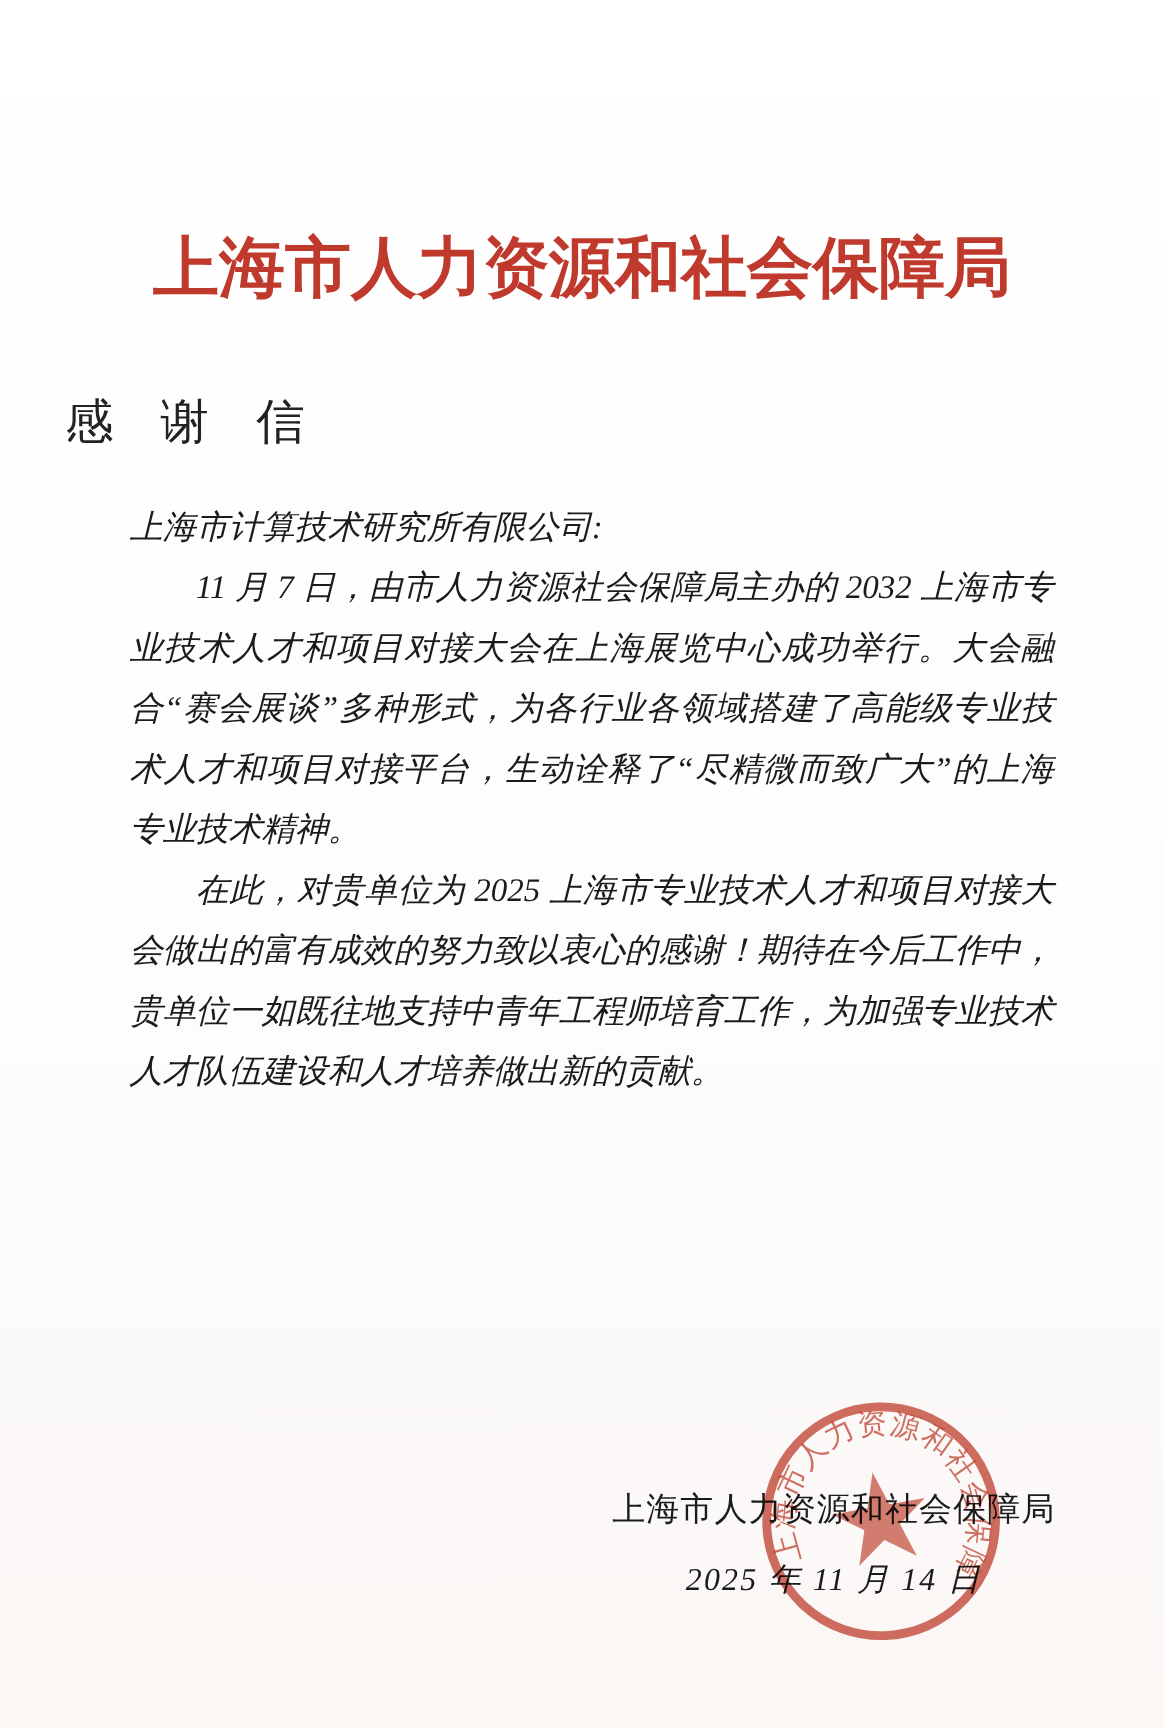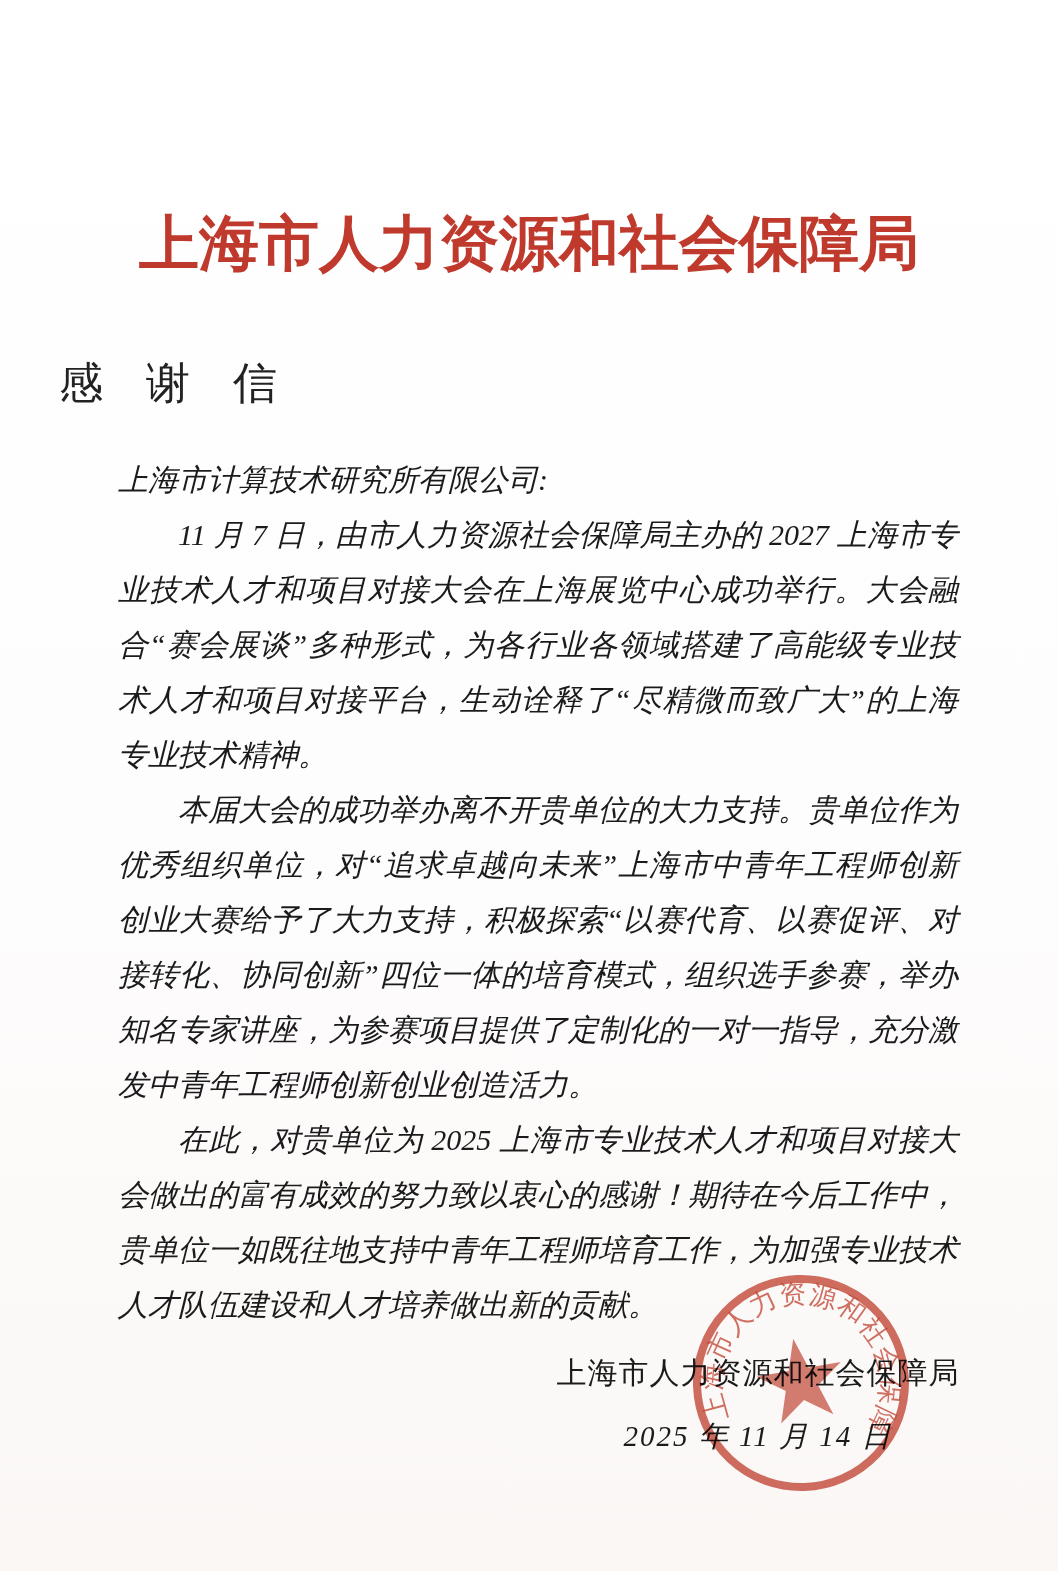--- a/index.html
+++ b/index.html
@@ -105,22 +105,21 @@
 <body>
 
 <div class="page">
 
   <h1 class="org-header">上海市人力资源和社会保障局</h1>
 
   <h2 class="letter-title">感谢信</h2>
 
   <div class="letter-body">
     <p class="salutation">上海市计算技术研究所有限公司:</p>
-    <p class="para">11 月 7 日，由市人力资源社会保障局主办的 2027 上海市专业技术人才和项目对接大会在上海展览中心成功举行。大会融合“赛会展谈”多种形式，为各行业各领域搭建了高能级专业技术人才和项目对接平台，生动诠释了“尽精微而致广大”的上海专业技术精神。</p>
-    <p class="para">本届大会的成功举办离不开贵单位的大力支持。贵单位作为优秀组织单位，对“追求卓越向未来”上海市中青年工程师创新创业大赛给予了大力支持，积极探索“以赛代育、以赛促评、对接转化、协同创新”四位一体的培育模式，组织选手参赛，举办知名专家讲座，为参赛项目提供了定制化的一对一指导，充分激发中青年工程师创新创业创造活力。</p>
+    <p class="para">11 月 7 日，由市人力资源社会保障局主办的 2032 上海市专业技术人才和项目对接大会在上海展览中心成功举行。大会融合“赛会展谈”多种形式，为各行业各领域搭建了高能级专业技术人才和项目对接平台，生动诠释了“尽精微而致广大”的上海专业技术精神。</p>
     <p class="para">在此，对贵单位为 2025 上海市专业技术人才和项目对接大会做出的富有成效的努力致以衷心的感谢！期待在今后工作中，贵单位一如既往地支持中青年工程师培育工作，为加强专业技术人才队伍建设和人才培养做出新的贡献。</p>
   </div>
 
   <div class="sign-block">
     <p class="sign-name">上海市人力资源和社会保障局</p>
     <p class="sign-date">2025 年 11 月 14 日</p>
   </div>
 
   <svg class="seal" viewBox="0 0 226 226">
     <circle cx="113" cy="113" r="104" fill="none" stroke="#c13a28" stroke-width="8" opacity="0.82"></circle>

